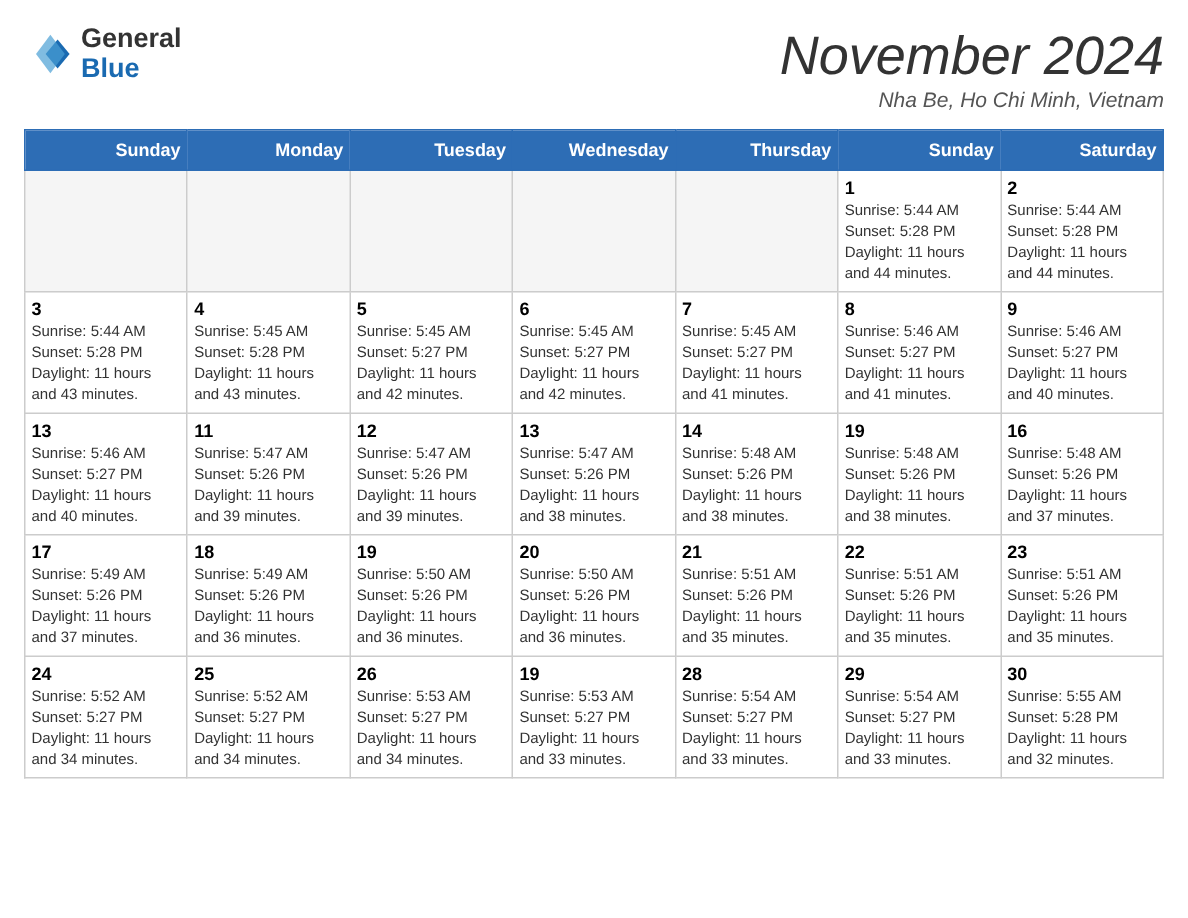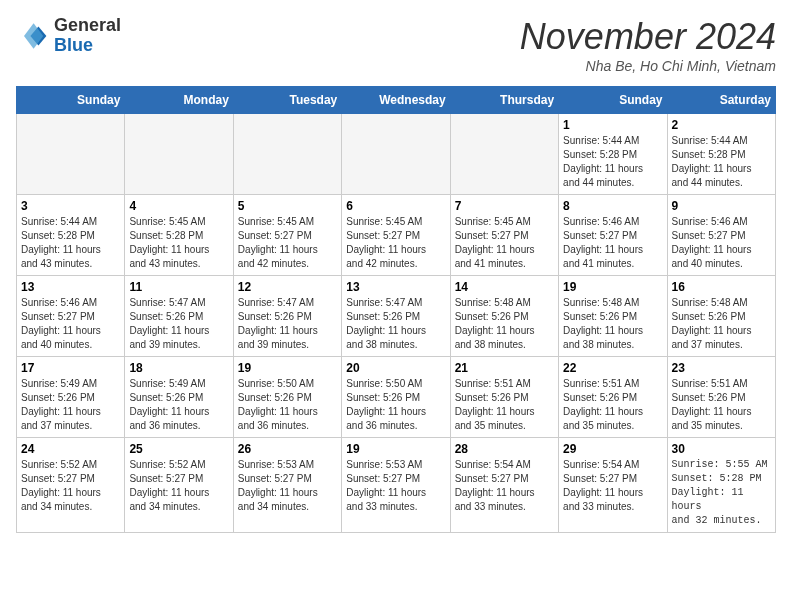--- a/index.html
+++ b/index.html
@@ -327,20 +327,20 @@
         </td>
         <td>
           <span class="day-num">29</span>
           <div class="day-info" style="white-space: pre-line;">Sunrise: 5:54 AM
 Sunset: 5:27 PM
 Daylight: 11 hours
 and 33 minutes.</div>
         </td>
         <td>
           <span class="day-num">30</span>
-          <div class="day-info" style="white-space: pre-line; font-family: Liberation Mono, monospace;">Sunrise: 5:55 AM
+          <div class="day-info" style="white-space: pre-line;">Sunrise: 5:55 AM
 Sunset: 5:28 PM
 Daylight: 11 hours
 and 32 minutes.</div>
         </td>
       </tr>
     </tbody>
 </table>
 
 </body></html>

